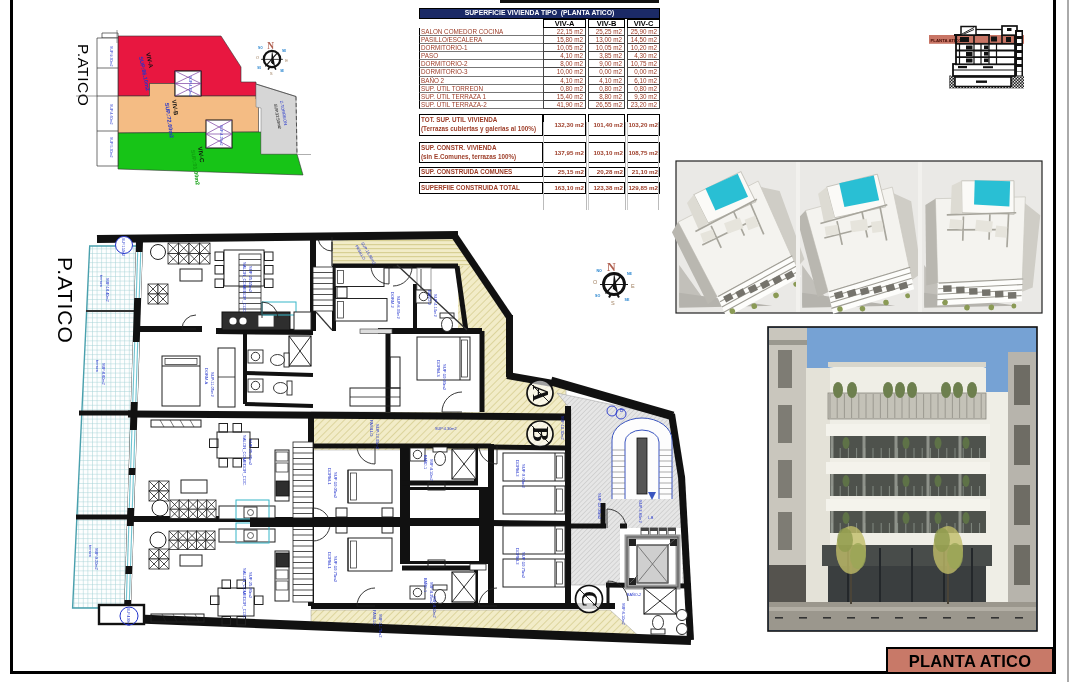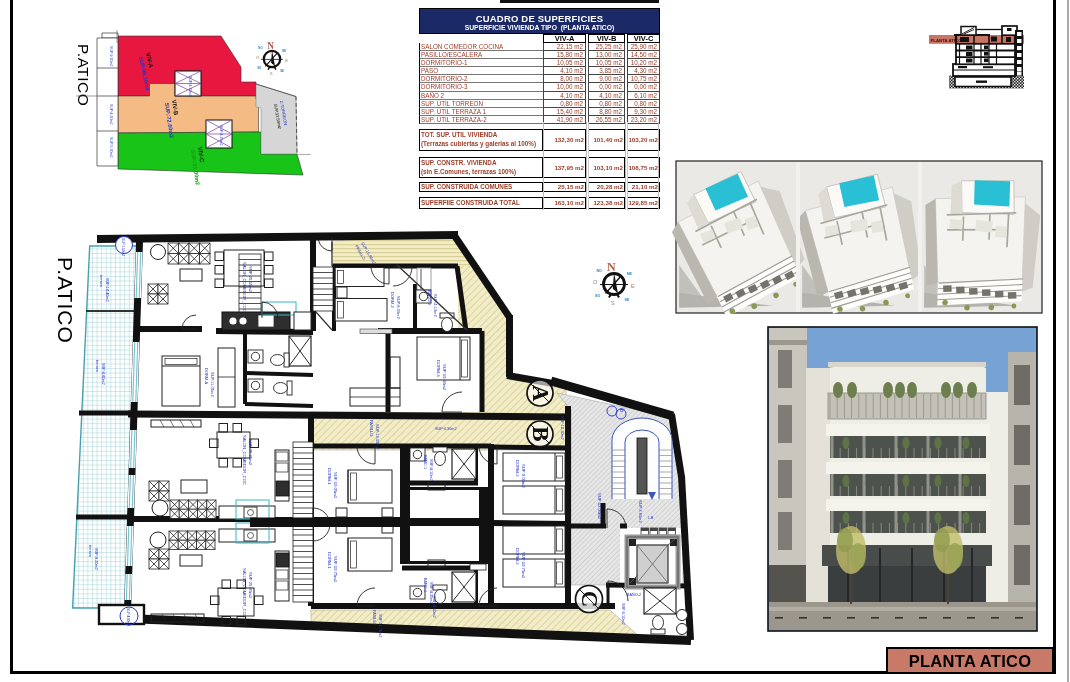--- a/index.html
+++ b/index.html
@@ -1176,21 +1176,20 @@
 <text x="433" y="596" transform="rotate(90 433 596)" font-size="3.8" fill="#2233cc">SUP:4.10m2</text>
 <text x="648" y="519" font-size="3.5" fill="#2233cc">L.B</text>
 <text x="620" y="412" font-size="4.5" fill="#2233cc">Bº</text>
 </g>
 
 </svg>
 
 <div id="tablewrap" class="abs" style="left:419px;top:8px;width:241px;">
 
 <div style="background:#1b2a66;color:#fff;border:1px solid #000;">
-  <div style="font-size:9.5px;font-weight:bold;text-align:center;padding-top:3.5px;height:15px;letter-spacing:.2px;">CUADRO DE SUPERFICIES</div>
   <div style="font-size:6.8px;font-weight:bold;text-align:center;height:9px;">SUPERFICIE VIVIENDA TIPO&nbsp; (PLANTA ATICO)</div>
 </div>
 
 <div style="display:flex;height:9px;font-size:7.5px;font-weight:bold;color:#000;">
   <div style="width:124px;"></div>
   <div style="width:43px;border:1px solid #000;text-align:center;line-height:8px;">VIV-A</div>
   <div style="width:2px;"></div>
   <div style="width:37px;border:1px solid #000;text-align:center;line-height:8px;">VIV-B</div>
   <div style="width:2px;"></div>
   <div style="width:33px;border:1px solid #000;text-align:center;line-height:8px;">VIV-C</div>

